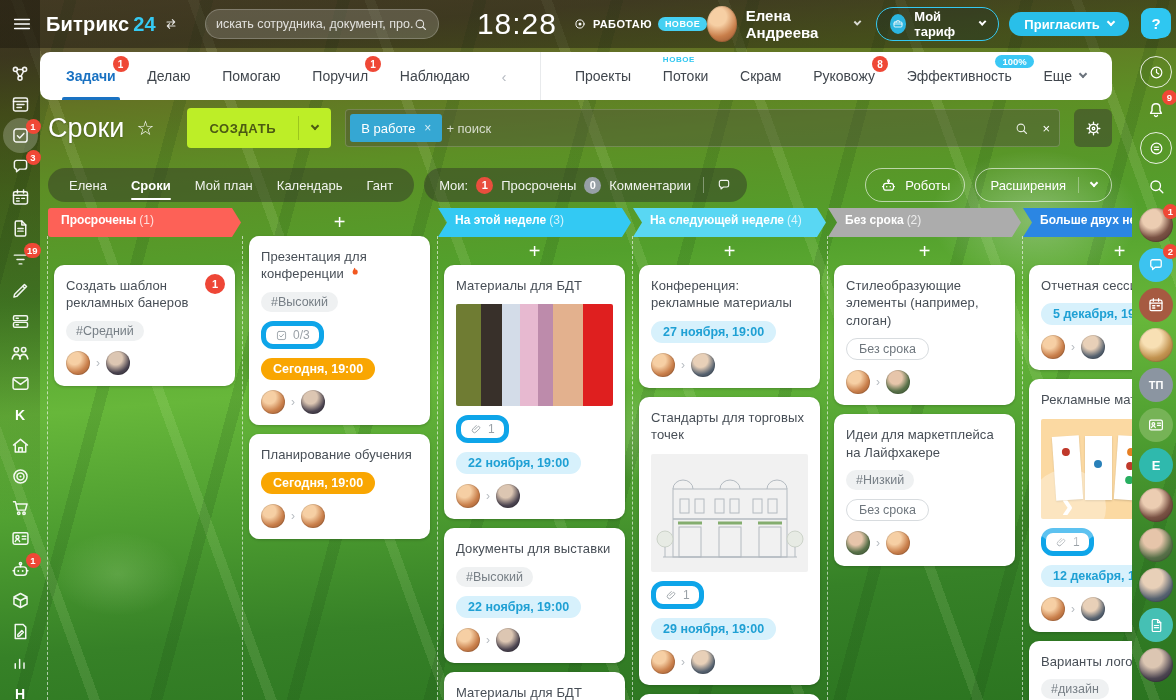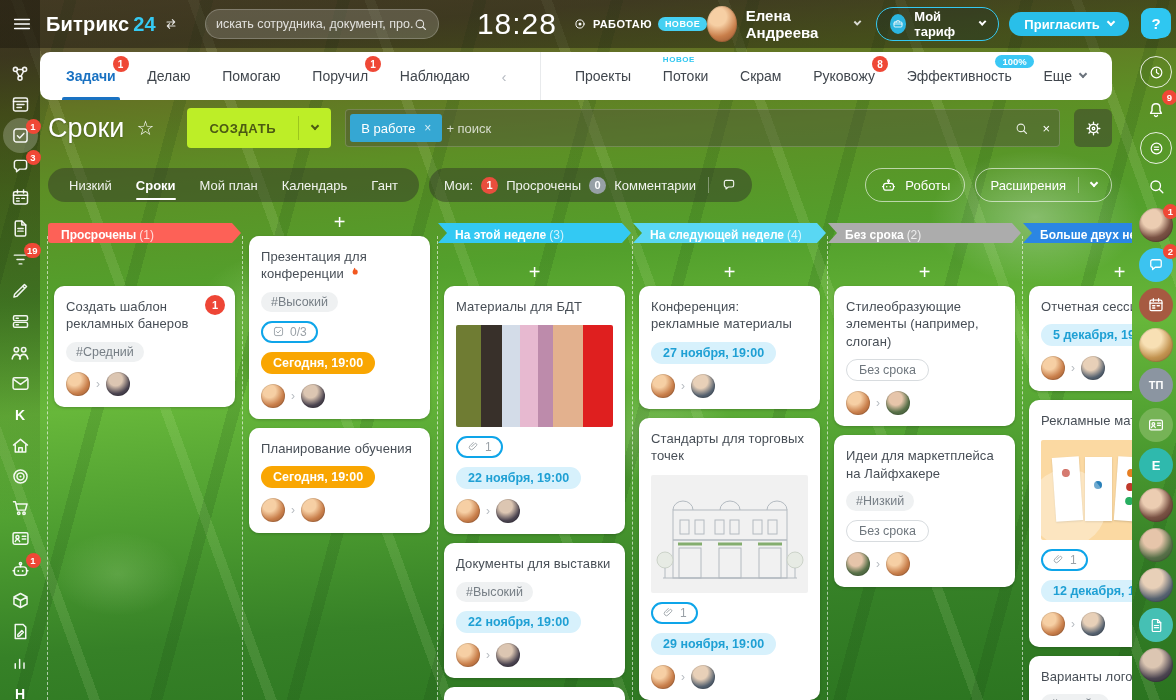--- a/index.html
+++ b/index.html
@@ -105,40 +105,40 @@
   .cbdg{width:17px;height:17px;border-radius:50%;color:#fff;font-size:11px;font-weight:bold;display:flex;align-items:center;justify-content:center;}
   .cbdg.red{background:#e94e3d;} .cbdg.gray{background:#97a0a6;}
   .vdiv{width:1px;height:16px;background:rgba(255,255,255,.35);margin:0 4px;}
   .sp{flex:1;}
   .opill{height:34px;border-radius:17px;border:1px solid rgba(255,255,255,.6);display:flex;align-items:center;gap:8px;
       padding:0 14px;color:#fff;font-size:13px;white-space:nowrap;}
   
   .board{position:absolute;top:208px;left:40px;width:1092px;bottom:0;overflow:hidden;display:flex;padding-left:7px;z-index:3;}
   .col{width:195px;flex:none;position:relative;}
   .col::before{content:'';position:absolute;left:0;top:28px;bottom:0;border-left:1px dashed rgba(255,255,255,.6);}
-  .chead{position:relative;z-index:2;margin:15px 1px;height:20px;line-height:25px;color:#fff;font-size:12px;font-weight:bold;
+  .chead{position:relative;z-index:2;margin:0 1px;height:29px;line-height:25px;color:#fff;font-size:12px;font-weight:bold;
       padding-left:17px;white-space:nowrap;overflow:hidden;
       clip-path:polygon(0 0,calc(100% - 9px) 0,100% 50%,calc(100% - 9px) 100%,0 100%,9px 50%);}
   .chead.first{clip-path:polygon(0 0,calc(100% - 9px) 0,100% 50%,calc(100% - 9px) 100%,0 100%);border-radius:3px 0 0 3px;padding-left:13px;}
   .chead .cnt{font-weight:normal;opacity:.78;margin-left:3px;}
   .c-red{background:#fd6157;} .c-grn{background:#aacf08;} .c-cyn{background:#33c9f3;}
   .c-cyn2{background:#59d7f3;} .c-gry{background:#acacac;} .c-blu{background:#2b86e3;}
   .plus{height:28px;display:flex;align-items:center;justify-content:center;color:#fff;font-size:20px;font-weight:300;}
   .plus.hid{visibility:hidden;}
   .cards{padding:0 7px;}
   .card{position:relative;background:#fff;border-radius:10px;box-shadow:0 1px 3px rgba(0,0,0,.2);padding:12px 12px 11px;margin-bottom:9px;}
   .ctitle{font-size:13px;color:#474e56;line-height:1.34;letter-spacing:.1px;}
   .ctitle .fire{display:inline-block;vertical-align:-2px;margin-left:3px;color:#f2571f;}
   .nw .ctitle{white-space:nowrap;overflow:hidden;}
   .cbadge{position:absolute;top:9px;right:10px;width:20px;height:20px;border-radius:50%;background:#ee4636;color:#fff;
       font-size:11px;font-weight:bold;display:flex;align-items:center;justify-content:center;}
   .tagr{margin-top:9px;}
   .tag{display:inline-block;background:#eff1f2;color:#767e85;border-radius:12px;padding:3px 10px;font-size:12.5px;}
   .metar{margin-top:9px;}
-  .meta{display:inline-flex;align-items:flex-start;gap:5px;border:2px solid #0ea5e9;border-radius:12px;padding:2px 9px;
+  .meta{display:inline-flex;align-items:flex-end;gap:5px;border:5px solid #0ea5e9;border-radius:12px;padding:2px 9px;
       color:#9aa1a7;font-size:12px;}
   .duer{margin-top:9px;}
   .due{display:inline-block;border-radius:14px;padding:4px 12px;font-size:12.5px;font-weight:bold;white-space:nowrap;}
   .due.today{background:#f9a602;color:#fff;}
   .due.date{background:#d7f1fc;color:#1fa0d4;}
   .due.over{background:#fcdedb;color:#e23b31;}
   .due.none{background:#fff;border:1px solid #d8dcdf;color:#6e767d;font-weight:normal;padding:3px 12px;}
   .avr{margin-top:10px;display:flex;align-items:center;gap:6px;}
   .avr .av{width:24px;height:24px;}
   .avsep{color:#b7bcc1;font-size:12px;}
@@ -568,21 +568,21 @@
     </div>
     <div class="gearbtn">
         <svg class="ic" width="19" height="19">
           <use href="#i-gear"></use>
         </svg>
       </div>
   </div>
 
   <div class="tlbar">
     <div class="pill views">
-      <span class="vw">Низкий</span>
+      <span class="vw">Елена</span>
       <span class="vw act">Сроки</span>
       <span class="vw">Мой план</span>
       <span class="vw">Календарь</span>
       <span class="vw">Гант</span>
     </div>
     <div class="pill counts">
       <span>Мои:</span>
       <span class="cbdg red">1</span>
       <span>Просрочены</span>
       <span class="cbdg gray">0</span>

